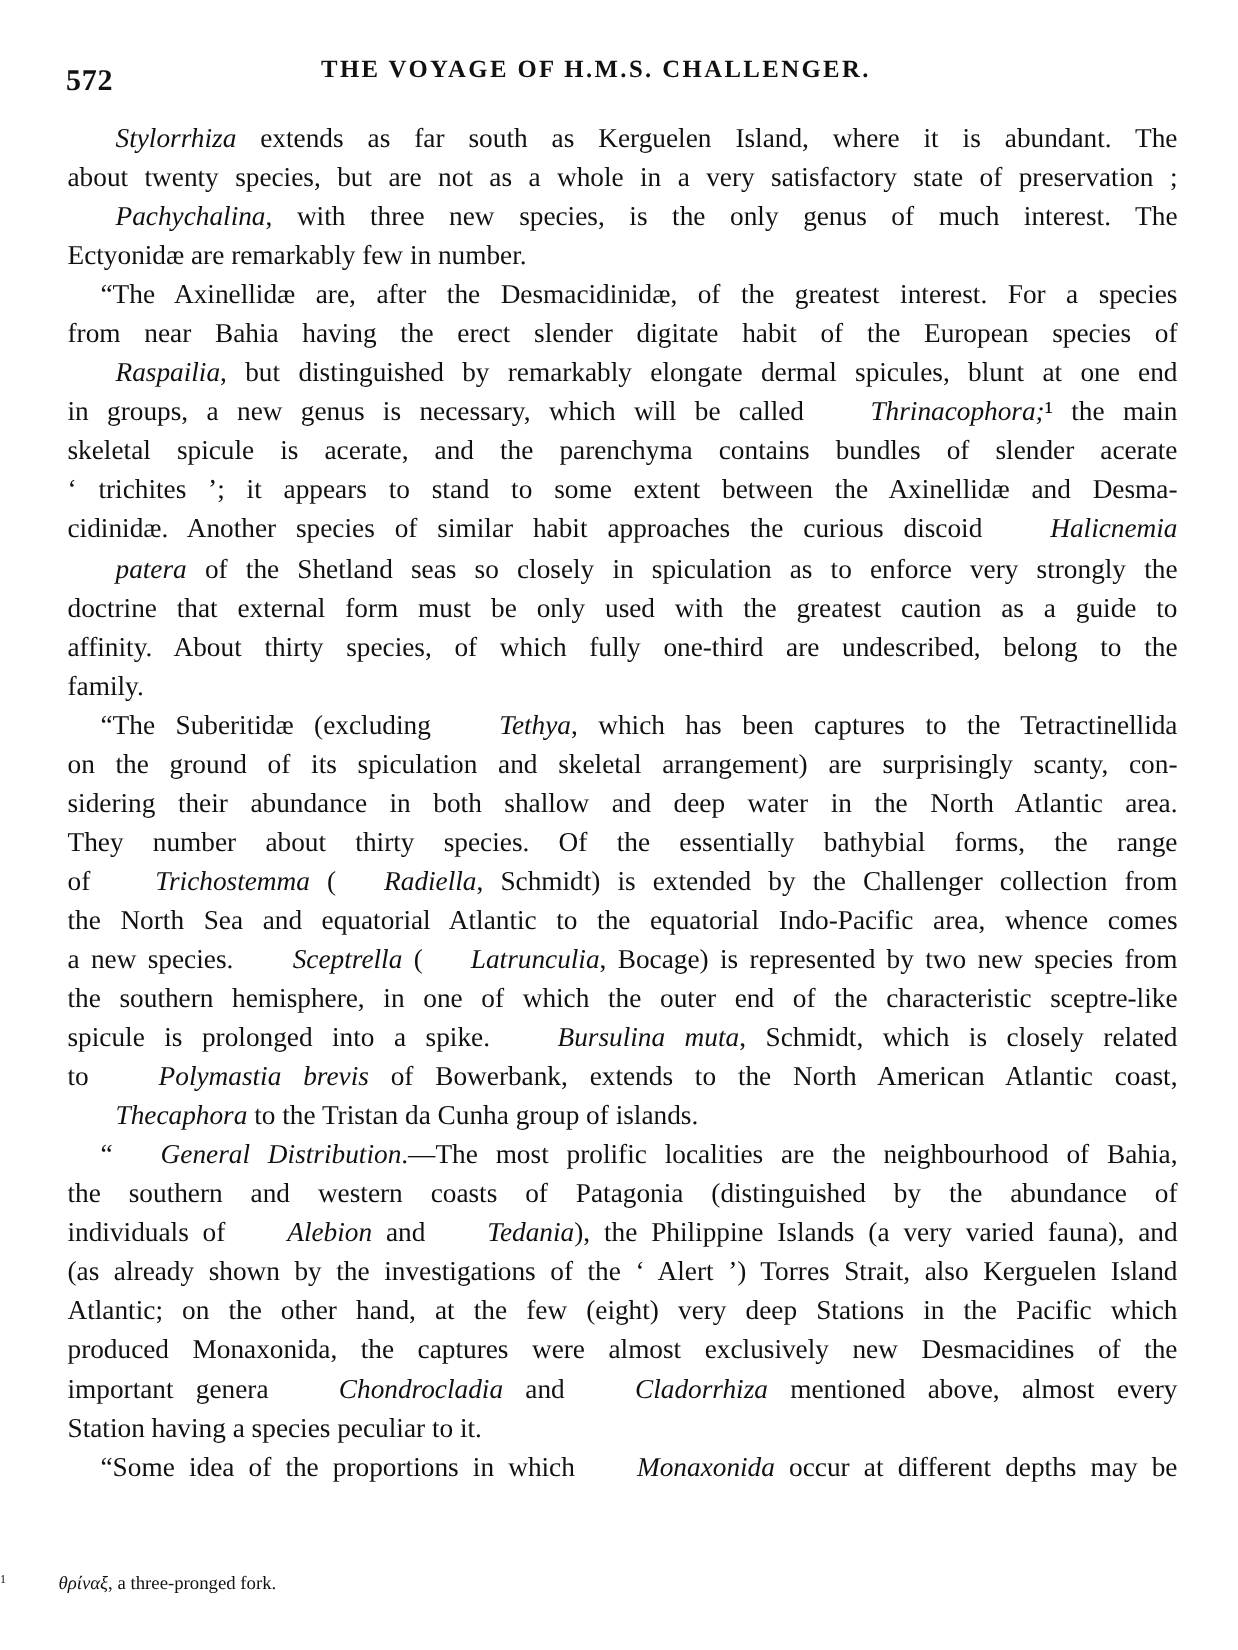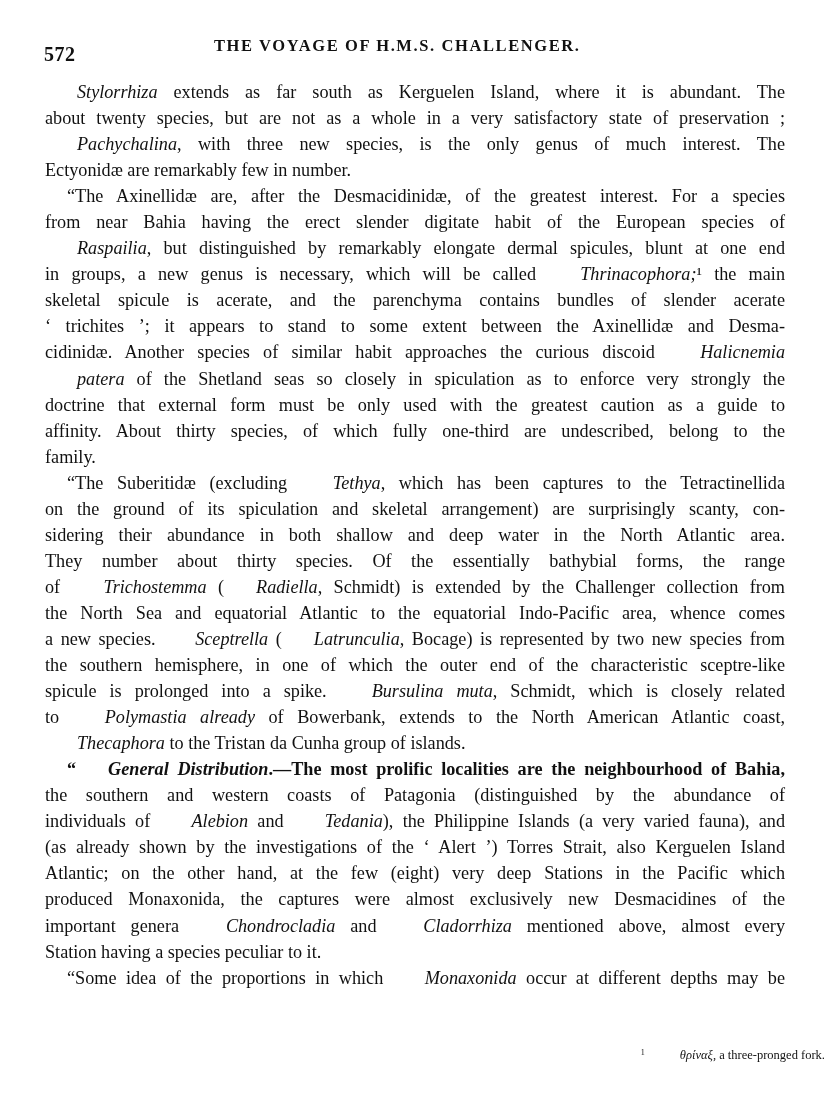--- a/index.html
+++ b/index.html
@@ -21,21 +21,21 @@
     .running-head span { position: absolute; left: 214px; top: 0; white-space: nowrap; }
     .body-text {
       position: absolute; left: 45px; top: 79px; width: 740px;
       font-size: 18.2px; line-height: 26.05px; text-align: justify;
     }
     .para { margin: 0; text-indent: 0; }
     .line { display: block; text-align: justify; text-align-last: justify; white-space: nowrap; }
     .line.last { text-align-last: left; }
     em, i { font-style: italic; margin-left: 32px; }
     .footnote {
-      position: absolute; left: 0; right: 0; top: 1048px; text-align: right;
+      position: absolute; left: 0; right: 0; top: 1048px; text-align: left;
       font-size: 12.5px;
     }
     .footnote sup { font-size: 8px; vertical-align: 4px; margin-right: 3px; }
   </style>
 </head>
 <body>
 
 <div class="page-number">572</div>
 <div class="running-head">
   <span>THE VOYAGE OF H.M.S. CHALLENGER.</span>
@@ -64,25 +64,25 @@
     <div class="para">
       <span class="line" style="padding-left: 22px;"><span>“The Suberitidæ (excluding </span><i>Tethya</i><span>, which has been captures to the Tetractinellida</span></span>
       <span class="line"><span>on the ground of its spiculation and skeletal arrangement) are surprisingly scanty, con-</span></span>
       <span class="line"><span>sidering their abundance in both shallow and deep water in the North Atlantic area.</span></span>
       <span class="line"><span>They number about thirty species.  Of the essentially bathybial forms, the range</span></span>
       <span class="line"><span>of </span><i>Trichostemma</i><span> (</span><i>Radiella</i><span>, Schmidt) is extended by the Challenger collection from</span></span>
       <span class="line"><span>the North Sea and equatorial Atlantic to the equatorial Indo-Pacific area, whence comes</span></span>
       <span class="line"><span>a new species.  </span><i>Sceptrella</i><span> (</span><i>Latrunculia</i><span>, Bocage) is represented by two new species from</span></span>
       <span class="line"><span>the southern hemisphere, in one of which the outer end of the characteristic sceptre-like</span></span>
       <span class="line"><span>spicule is prolonged into a spike.  </span><i>Bursulina muta</i><span>, Schmidt, which is closely related</span></span>
-      <span class="line"><span>to </span><i>Polymastia already</i><span> of Bowerbank, extends to the North American Atlantic coast,</span></span>
+      <span class="line"><span>to </span><i>Polymastia brevis</i><span> of Bowerbank, extends to the North American Atlantic coast,</span></span>
       <span class="line last"><i>Thecaphora</i><span> to the Tristan da Cunha group of islands.</span></span>
     </div>
     <div class="para">
-      <span class="line" style="padding-left: 22px; font-weight: bold;"><span>“</span><i>General Distribution</i><span>.—The most prolific localities are the neighbourhood of Bahia,</span></span>
+      <span class="line" style="padding-left: 22px;"><span>“</span><i>General Distribution</i><span>.—The most prolific localities are the neighbourhood of Bahia,</span></span>
       <span class="line"><span>the southern and western coasts of Patagonia (distinguished by the abundance of</span></span>
       <span class="line"><span>individuals of </span><i>Alebion</i><span> and </span><i>Tedania</i><span>), the Philippine Islands (a very varied fauna), and</span></span>
       <span class="line"><span>(as already shown by the investigations of the ‘ Alert ’) Torres Strait, also Kerguelen Island</span></span>
       <span class="line"><span>Atlantic; on the other hand, at the few (eight) very deep Stations in the Pacific which</span></span>
       <span class="line"><span>produced Monaxonida, the captures were almost exclusively new Desmacidines of the</span></span>
       <span class="line"><span>important genera </span><i>Chondrocladia</i><span> and </span><i>Cladorrhiza</i><span> mentioned above, almost every</span></span>
       <span class="line last"><span>Station having a species peculiar to it.</span></span>
     </div>
     <div class="para">
       <span class="line" style="padding-left: 22px; text-align-last: justify;"><span>“Some idea of the proportions in which </span><i>Monaxonida</i><span> occur at different depths may be</span></span>

